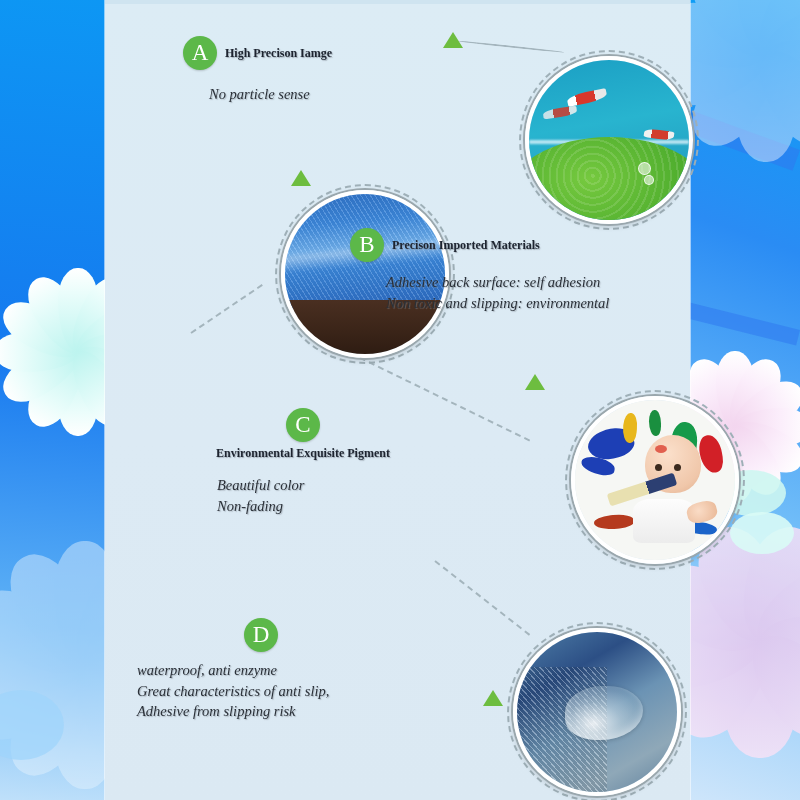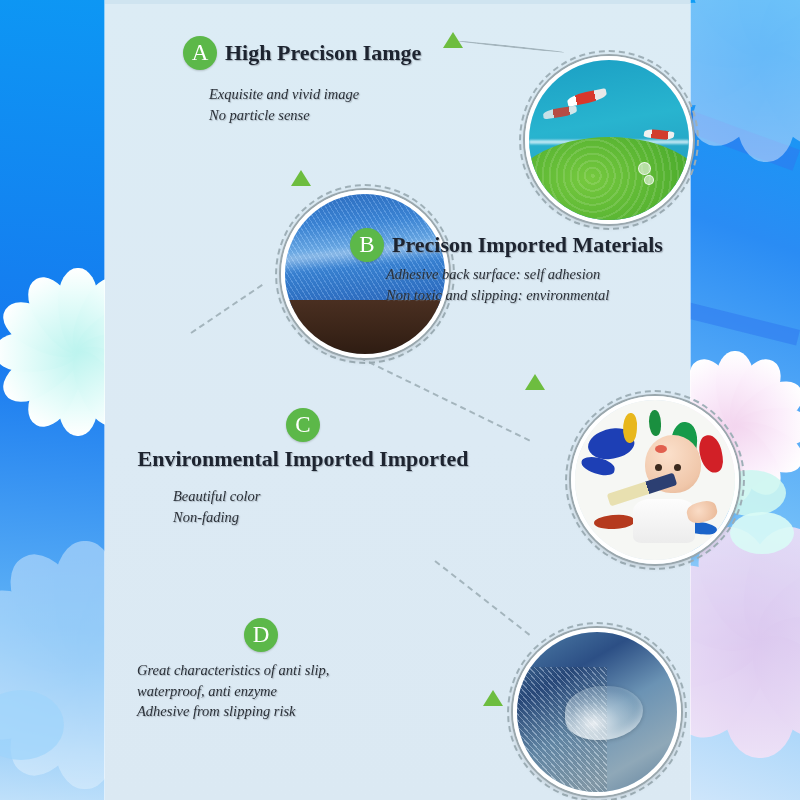--- a/index.html
+++ b/index.html
@@ -76,44 +76,44 @@
   .badge{
     width:34px;height:34px;border-radius:50%;
     background:#5cb849;
     display:flex;align-items:center;justify-content:center;
     color:#ffffff;font-size:23px;font-family:"Liberation Serif",serif;
     box-shadow:0 1px 2px rgba(0,0,0,.18);
     flex:0 0 auto;
   }
   .head-row{display:flex;align-items:center;gap:8px;}
   .f-title{
-    font-size:22px;font-weight:bold;color:#1d2430;
+    font-size:12px;font-weight:bold;color:#1d2430;
     font-family:"Liberation Serif",serif;
     text-shadow:1px 1px 1px rgba(120,130,140,.55);
     white-space:nowrap;
   }
   .f-lines{
-    margin-top:2px;
+    margin-top:10px;
     font-style:italic;font-size:14.5px;line-height:1.42;
     color:#2a3038;font-family:"Liberation Serif",serif;
     text-shadow:1px 1px 1px rgba(130,140,150,.5);
   }
   .f-lines div{white-space:nowrap;}
 
   
   .fA{left:78px;top:36px;}
   .fA .f-lines{margin-left:26px;margin-top:14px;}
   
   .fB{left:245px;top:228px;}
   .fB .f-lines{margin-left:36px;}
   
   .fC{left:28px;top:408px;width:340px;}
   .fC .c-badge-wrap{display:flex;justify-content:center;}
   .fC .f-title{text-align:center;display:block;margin-top:4px;}
-  .fC .f-lines{margin-left:40px;margin-top:14px;}
+  .fC .f-lines{margin-left:84px;margin-top:14px;}
   
   .fD{left:4px;top:618px;width:330px;}
   .fD .d-badge-wrap{display:flex;justify-content:center;margin-right:26px;}
   .fD .f-title{text-align:center;display:block;margin-top:2px;}
   .fD .f-lines{margin-left:28px;margin-top:8px;}
 
   
   .photo{
     position:absolute;border-radius:50%;
     border:4px solid #ffffff;
@@ -342,52 +342,51 @@
       <div class="hatch"></div>
       <div class="drop"></div>
     </div>
 
     <div class="feature fA">
       <div class="head-row">
         <div class="badge">A</div>
         <div class="f-title">High Precison Iamge</div>
       </div>
       <div class="f-lines">
-        <div>Exquisite and vivid image</div>
         <div>No particle sense</div>
       </div>
     </div>
 
     <div class="feature fB">
       <div class="head-row">
         <div class="badge">B</div>
         <div class="f-title">Precison Imported Materials</div>
       </div>
       <div class="f-lines">
         <div>Adhesive back surface: self adhesion</div>
         <div>Non toxic and slipping: environmental</div>
       </div>
     </div>
 
     <div class="feature fC">
       <div class="c-badge-wrap">
         <div class="badge">C</div>
       </div>
-      <div class="f-title">Environmental Imported Imported</div>
+      <div class="f-title">Environmental Exquisite Pigment</div>
       <div class="f-lines">
         <div>Beautiful color</div>
         <div>Non-fading</div>
       </div>
     </div>
 
     <div class="feature fD">
       <div class="d-badge-wrap">
         <div class="badge">D</div>
       </div>
       <div class="f-lines">
+        <div>waterproof, anti enzyme</div>
         <div>Great characteristics of anti slip,</div>
-        <div>waterproof, anti enzyme</div>
         <div>Adhesive from slipping risk</div>
       </div>
     </div>
 
   </div>
 </div>
 
 </body></html>

